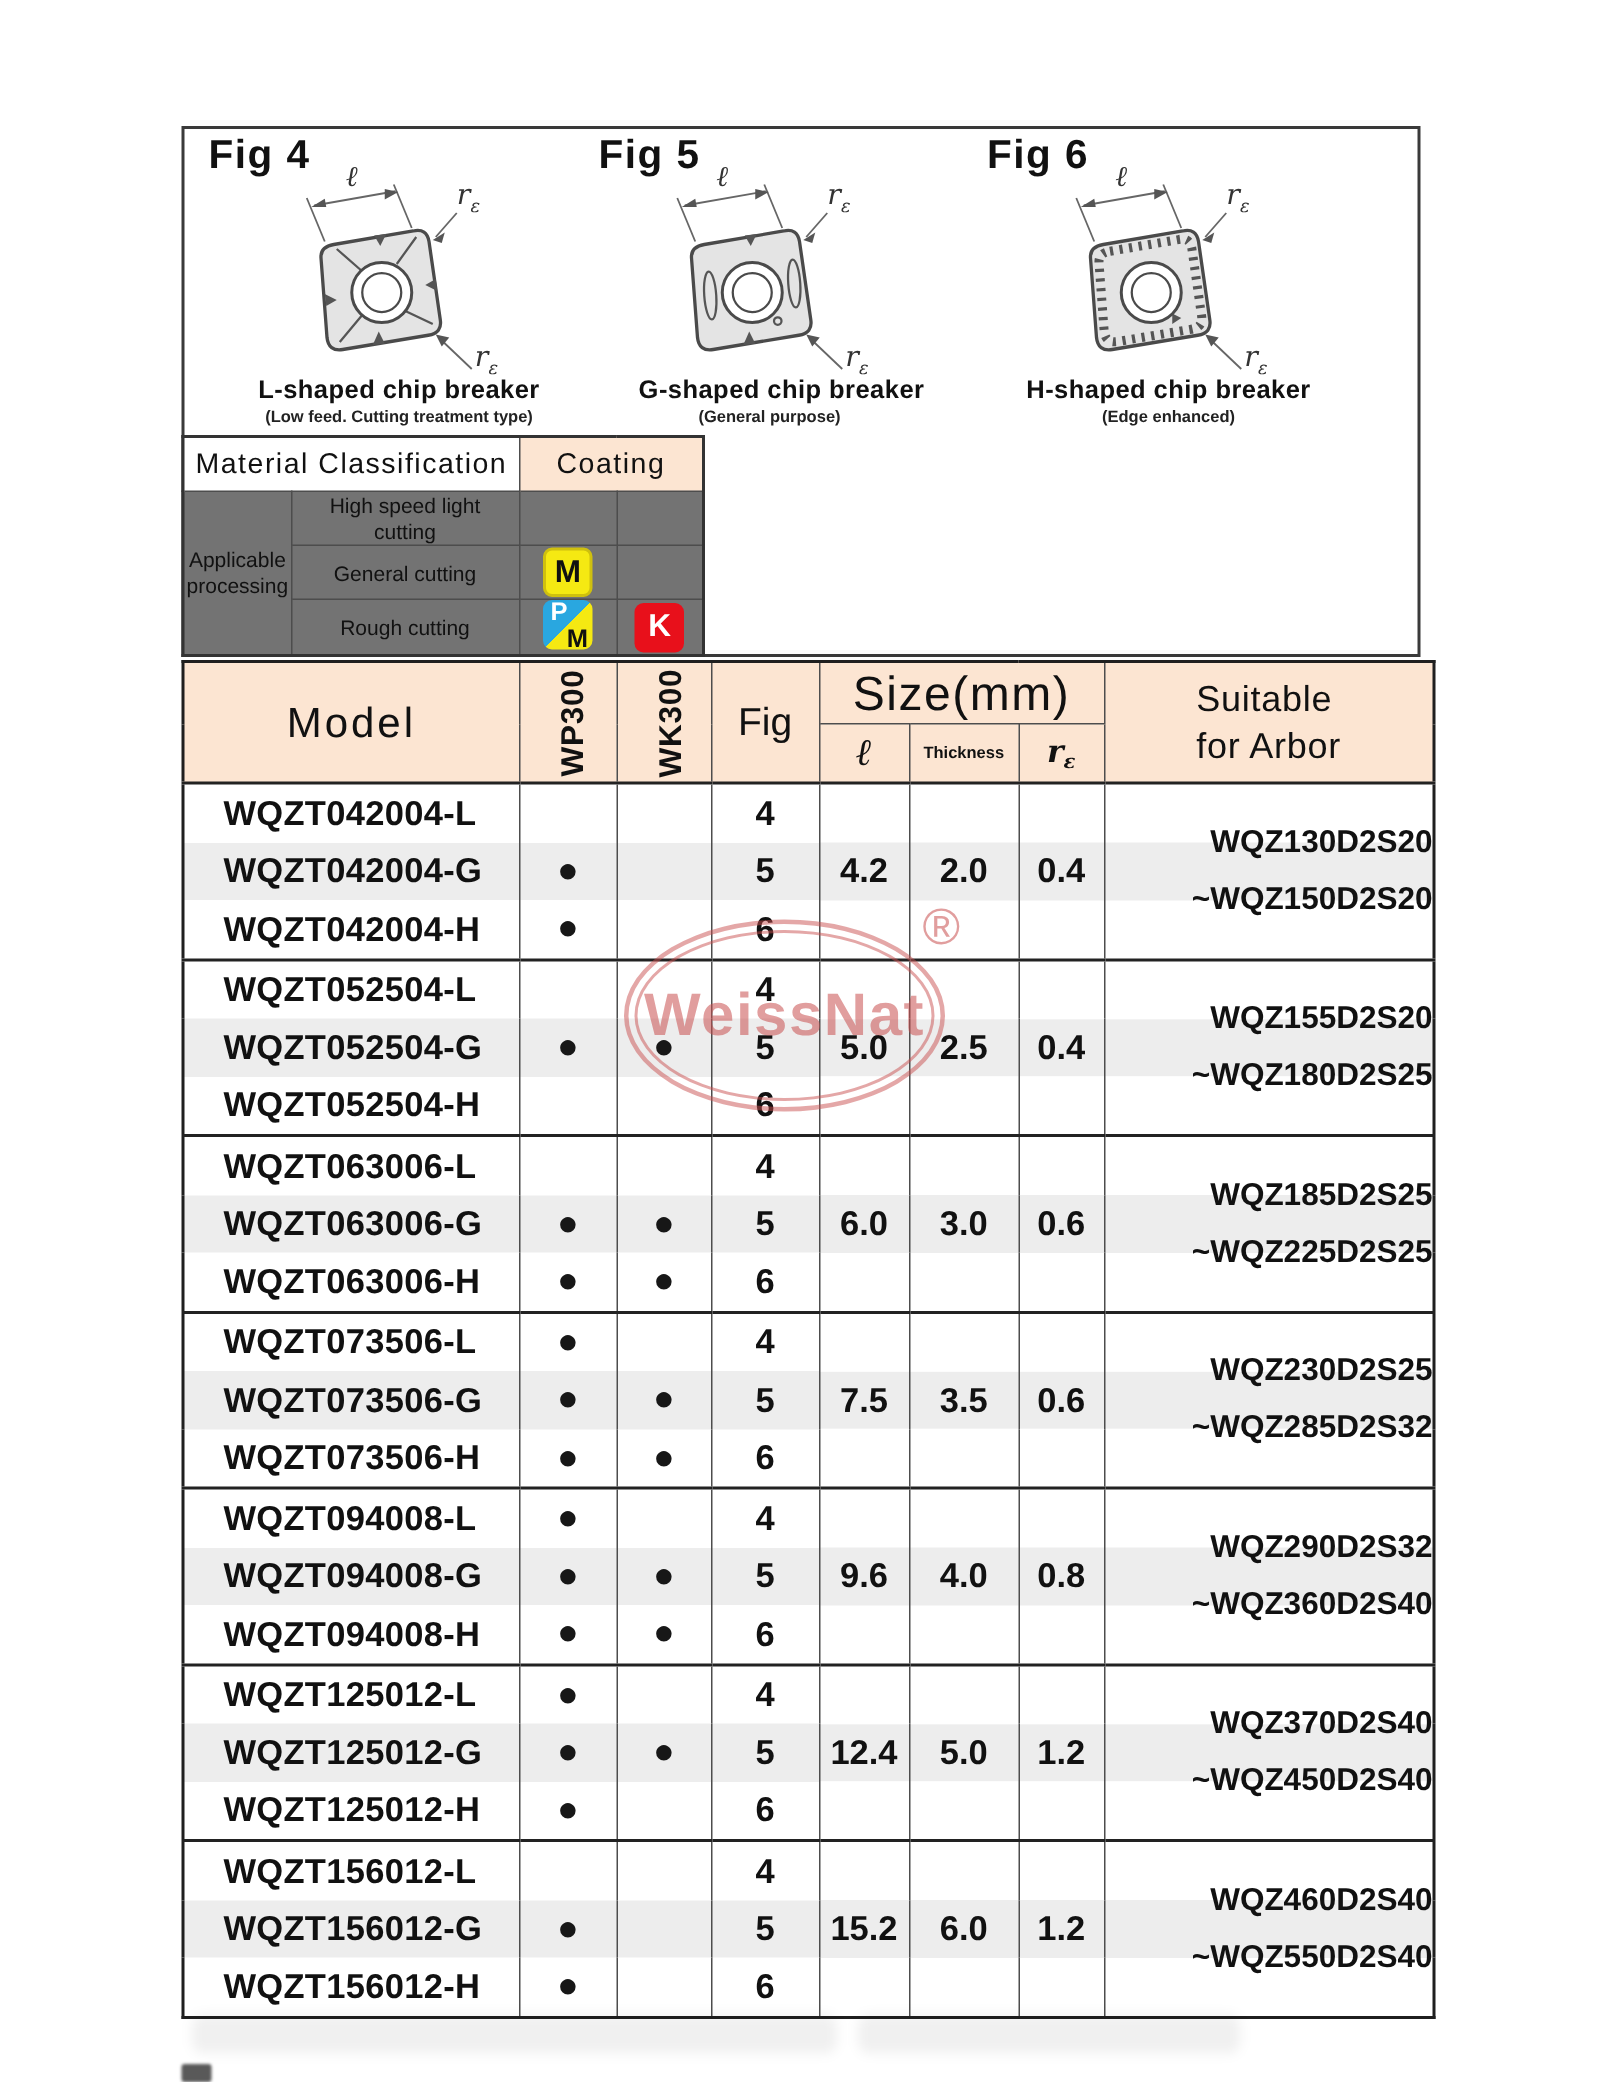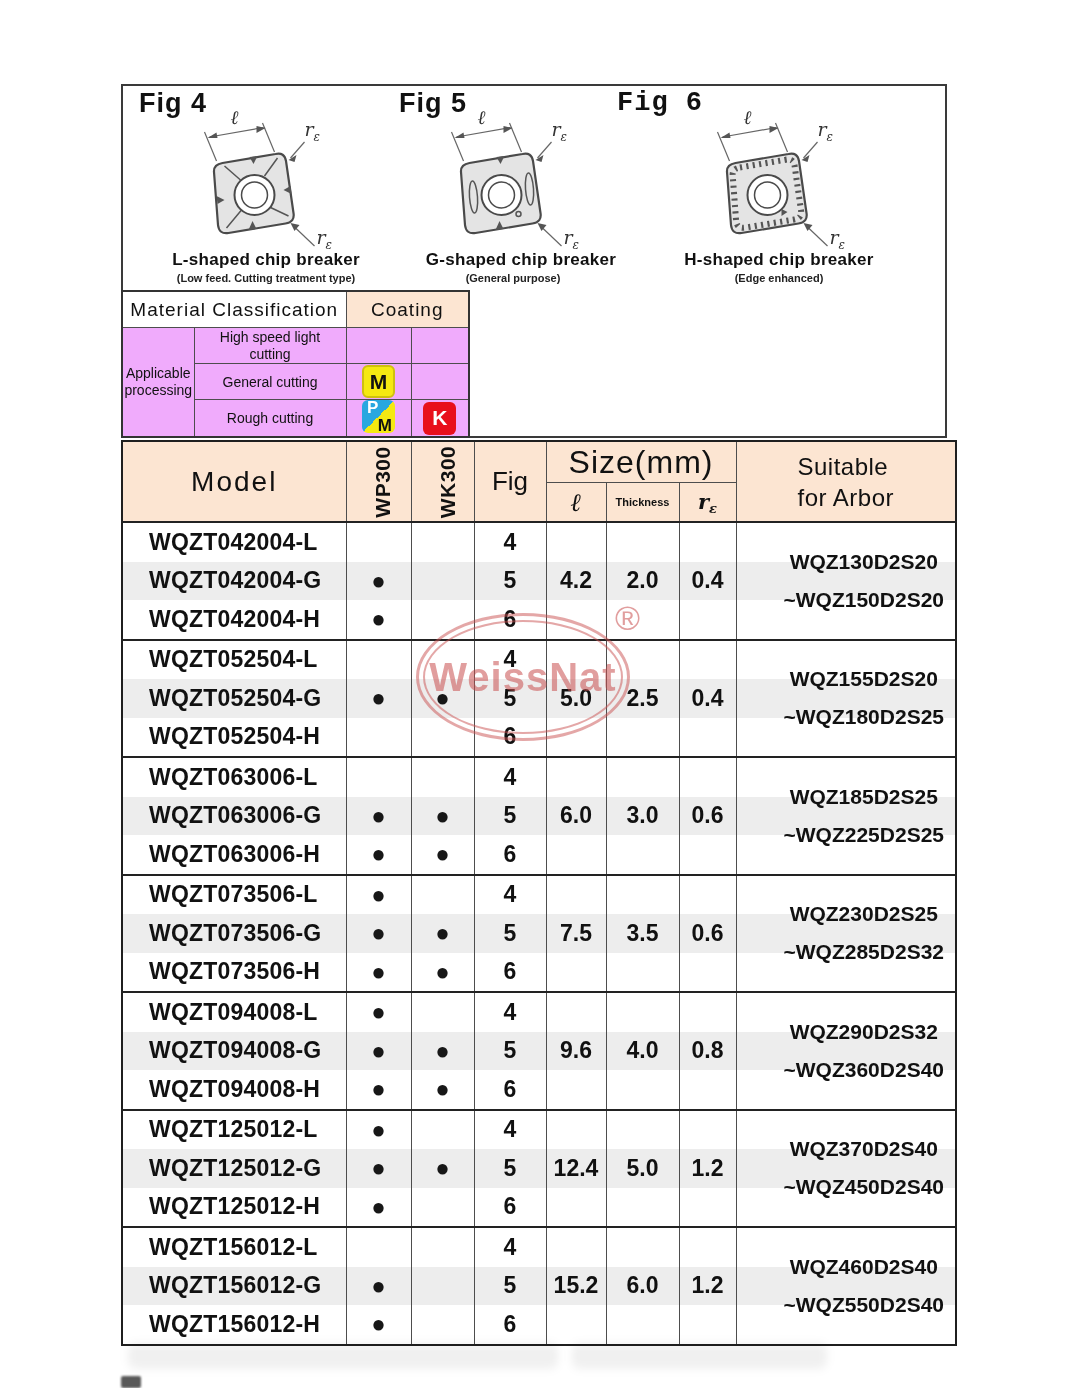--- a/index.html
+++ b/index.html
@@ -14,35 +14,35 @@
   .legend .lbl { margin:0 8px 0 9px; }
   .badge { display:inline-flex; align-items:center; justify-content:center; font-weight:bold; }
   .badge-lg { width:44px; height:44px; border-radius:9px; font-size:31px; }
   .bg-p { background:#29a7e0; color:#fff; }
   .bg-m { background:#f5e912; color:#111; border:2px solid #cfc00e; box-sizing:border-box; }
   .bg-k { background:#e8101b; color:#fff; }
   
   .figbox { position:absolute; left:121px; top:84px; width:826px; height:354px;
             border:2px solid #3a3a3a; box-sizing:border-box; }
   .figlabel { position:absolute; top:2px; font-size:27px; font-weight:600; letter-spacing:1px; }
-  .figlabel.f4 { left:16px; } .figlabel.f5 { left:276px; } .figlabel.f6 { left:494px;font-family:Liberation Mono, monospace; }
+  .figlabel.f4 { left:16px; } .figlabel.f5 { left:276px; } .figlabel.f6 { left:535px; }
   .figsvg { position:absolute; top:22px; }
   .figsvg.f4 { left:36px; } .figsvg.f5 { left:283px; } .figsvg.f6 { left:549px; }
   .figcap { position:absolute; width:264px; text-align:center; font-size:17px; font-weight:700; top:164px; letter-spacing:0.3px; }
   .figcap.f4 { left:11px; } .figcap.f5 { left:266px;text-align:center; } .figcap.f6 { left:524px; }
   .figsub { position:absolute; width:264px; text-align:center; font-size:11px; font-weight:600; top:186px; color:#222; }
   .figsub.f4 { left:11px; } .figsub.f5 { left:258px; } .figsub.f6 { left:524px; }
   .dim-text { font-family:"DejaVu Serif", serif; font-style:italic; fill:#333; font-size:19px; }
   .dim-sub { font-size:12px; }
   .draw-line { stroke:#666; stroke-width:1.2; fill:none; }
   .detail { stroke:#555; stroke-width:1.5; fill:none; }
   .detail-fill { fill:#555; stroke:none; }
   
   .mattable { position:absolute; left:-2px; bottom:-2px; border-collapse:collapse; table-layout:fixed;
-              background:#f0abfc; border:2px solid #333; }
+              background:#737373; border:2px solid #333; }
   .mattable th, .mattable td { border:1.5px solid #4d4d4d; text-align:center; vertical-align:middle; padding:0; }
   .mat-h { font-size:19px; font-weight:500; letter-spacing:1px; height:35px; background:#fff; }
   .mat-h.coat { background:#fce5d2; }
   .mat-side { font-size:14px; font-weight:400; line-height:17px; }
   .mat-row { font-size:14px; font-weight:500; height:36px; line-height:16px; }
   .badge-sm { width:33px; height:33px; border-radius:6px; font-size:21px; }
   .badge-pm { width:33px; height:33px; border-radius:6px; position:relative;
               background:linear-gradient(135deg,#29a7e0 50%,#f5e912 50%); display:inline-block; }
   .badge-pm .pm-p { position:absolute; top:0px; left:5px; color:#fff; font-size:17px; font-weight:bold; }
   .badge-pm .pm-m { position:absolute; bottom:-1px; right:3px; color:#111; font-size:17px; font-weight:bold; }
@@ -66,21 +66,21 @@
   .th-l { font-size:25px; font-style:italic; font-family:"DejaVu Serif", serif; }
   .th-th { font-size:11px; font-weight:700; }
   .th-r { font-size:21px; font-style:italic; font-family:"DejaVu Serif", serif; }
   .th-r .sub { font-size:13px; vertical-align:-4px; }
   .th-arbor { font-size:24px; font-weight:500; }
   .th-arbor .block { display:inline-block; text-align:left; line-height:31px; letter-spacing:0.5px; }
   .spec td.model { font-size:23px; text-align:left; padding-left:26px; letter-spacing:0.2px; }
   .spec td.dot { font-size:24px; color:#171717; }
   .spec td.fignum { font-size:23px; }
   .spec td.sizeval { font-size:23px; }
-  .spec td.arbor { font-size:21px; text-align:center; padding-left:36px; }
+  .spec td.arbor { font-size:21px; text-align:right; padding-left:36px; }
   .spec td.arbor div { line-height:38px; }
   
   .wm { position:absolute; left:416px; top:613px; width:214px; height:128px; pointer-events:none; }
   .wm .oval-outer { position:absolute; inset:0; border:3px solid rgba(201,79,79,0.5); border-radius:50%; }
   .wm .oval-inner { position:absolute; inset:7px; border:2px solid rgba(201,79,79,0.5); border-radius:50%; }
   .wm .wm-text { position:absolute; inset:0; display:flex; align-items:center; justify-content:center;
                  font-size:40px; font-weight:bold; color:rgba(201,79,79,0.55); letter-spacing:1px; }
   .wm-reg { position:absolute; left:615px; top:599px; font-size:34px; color:rgba(201,79,79,0.55); pointer-events:none; }
   
   .ghost { position:absolute; background:rgba(0,0,0,0.06); filter:blur(4px); border-radius:8px; }

